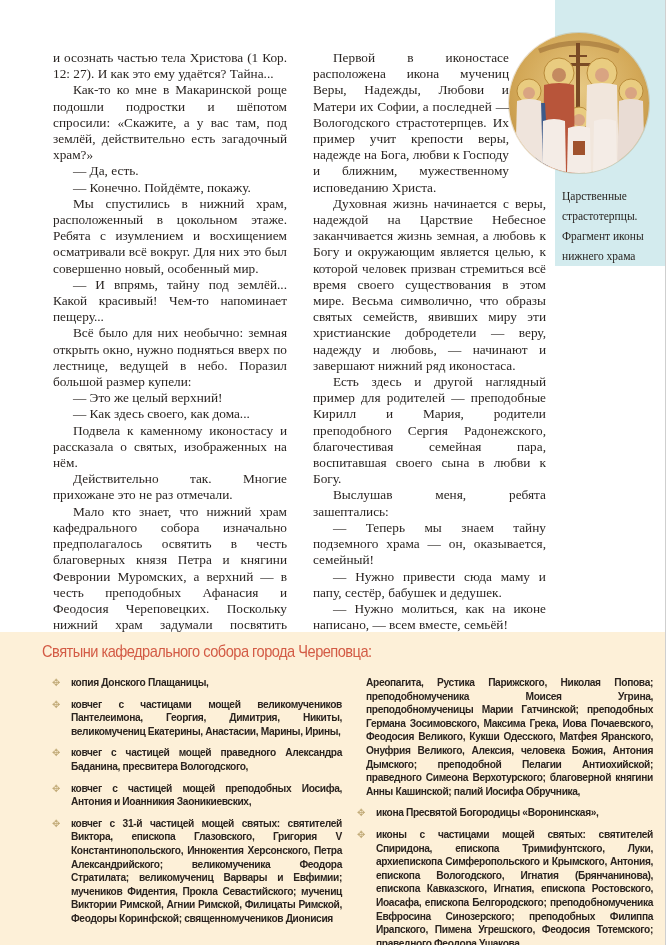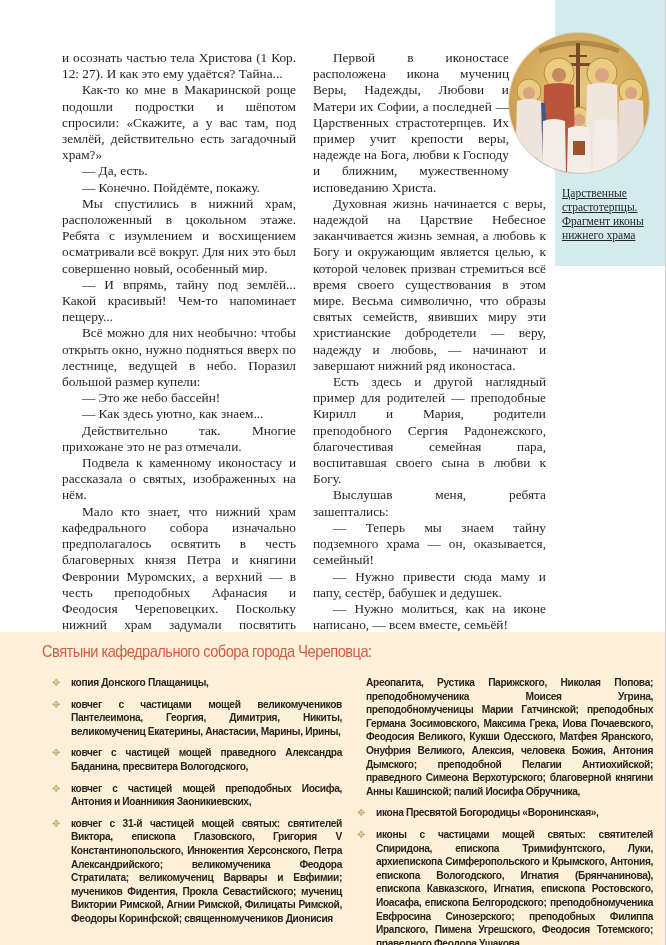--- a/index.html
+++ b/index.html
@@ -17,29 +17,29 @@
     background: #d3ebee;
   }
   .icon-circle {
     position: absolute; left: 509px; top: 33px; width: 140px; height: 140px; border-radius: 50%;
     overflow: hidden;
     background: radial-gradient(circle at 50% 40%, #e7c985 0%, #d3a857 55%, #b3843a 100%);
     box-shadow: 0 0 0 1px rgba(160,120,50,0.25);
   }
   .caption {
     position: absolute; left: 562px; top: 186px; width: 100px;
-    font-size: 11.5px; line-height: 14px; color: #2a2522; text-decoration: underline;
+    font-size: 11.5px; line-height: 20px; color: #2a2522;
   }
 
   
   .col {
     position: absolute; top: 50px; font-size: 13.3px; line-height: 16.2px;
     text-align: justify; hyphens: manual;
   }
-  .col-1 { left: 62px; width: 234px; }
+  .col-1 { left: 53px; width: 234px; }
   .col-2 { left: 313px; width: 186px; }
   .col-2 .wide { margin-right: -63px; }
   .col p { margin: 0; text-indent: 20px; }
   .col p.noindent { text-indent: 0; }
 
   
   .relics-box {
     position: absolute; left: 0; top: 632px; width: 665px; height: 319px;
     background: #fdf0d8;
   }
@@ -107,30 +107,30 @@
 </div>
 <div class="caption">Царственные страстотерпцы. Фрагмент иконы нижнего храма</div>
 
 <div class="col col-1">
   <p class="noindent">и осознать частью тела Христова (1 Кор. 12: 27). И как это ему удаётся? Тайна...</p>
   <p>Как-то ко мне в Макаринской роще подошли подростки и шёпотом спросили: «Скажите, а у вас там, под землёй, действительно есть загадочный храм?»</p>
   <p>— Да, есть.</p>
   <p>— Конечно. Пойдёмте, покажу.</p>
   <p>Мы спустились в нижний храм, расположенный в цокольном этаже. Ребята с изумлением и восхищением осматривали всё вокруг. Для них это был совершенно новый, особенный мир.</p>
   <p>— И впрямь, тайну под землёй... Какой красивый! Чем-то напоминает пещеру...</p>
-  <p>Всё можно для них необычно: чтобы открыть окно, нужно подняться вверх по лестнице, ведущей в небо. Поразил большой размер купели:</p>
-  <p>— Это же небо бассейн!</p>
-  <p>— Как здесь уютно, как знаем...</p>
+  <p>Всё было для них необычно: земная открыть окно, нужно подняться вверх по лестнице, ведущей в небо. Поразил большой размер купели:</p>
+  <p>— Это же целый верхний!</p>
+  <p>— Как здесь своего, как дома...</p>
+  <p>Подвела к каменному иконостасу и рассказала о святых, изображенных на нём.</p>
   <p>Действительно так. Многие прихожане это не раз отмечали.</p>
-  <p>Подвела к каменному иконостасу и рассказала о святых, изображенных на нём.</p>
   <p>Мало кто знает, что нижний храм кафедрального собора изначально предполагалось освятить в честь благоверных князя Петра и княгини Февронии Муромских, а верхний — в честь преподобных Афанасия и Феодосия Череповецких. Поскольку нижний храм задумали посвятить небесным покровителям семьи, на иконах в иконостасе разместили изображения семей и семейных пар,</p>
 </div>
 
 <div class="col col-2">
-  <p style="margin-right:-10px;">Первой в иконостасе расположена икона мучениц Веры, Надежды, Любови и Матери их Софии, а последней — Царственных страстотерпцев. Их пример учит крепости веры, надежде на Бога, любви к Господу и ближним, мужественному исповеданию Христа.</p>
+  <p style="margin-right:-10px;">Первой в иконостасе расположена икона мучениц Веры, Надежды, Любови и Матери их Софии, а последней — Вологодского страстотерпцев. Их пример учит крепости веры, надежде на Бога, любви к Господу и ближним, мужественному исповеданию Христа.</p>
   <p class="wide" style="margin-right:-47px;">Духовная жизнь начинается с веры, надеждой на Царствие Небесное заканчивается жизнь земная, а любовь к Богу и окружающим является целью, к которой человек призван стремиться всё время своего существования в этом мире. Весьма символично, что образы святых семейств, явивших миру эти христианские добродетели — веру, надежду и любовь, — начинают и завершают нижний ряд иконостаса.</p>
   <p class="wide" style="margin-right:-47px;">Есть здесь и другой наглядный пример для родителей — преподобные Кирилл и Мария, родители преподобного Сергия Радонежского, благочестивая семейная пара, воспитавшая своего сына в любви к Богу.</p>
   <p style="margin-right:-47px;">Выслушав меня, ребята зашептались:</p>
   <p style="margin-right:-47px;">— Теперь мы знаем тайну подземного храма — он, оказывается, семейный!</p>
   <p style="margin-right:-47px;">— Нужно привести сюда маму и папу, сестёр, бабушек и дедушек.</p>
   <p style="margin-right:-47px;">— Нужно молиться, как на иконе написано, — всем вместе, семьёй!</p>
 </div>
 
 <div class="relics-box">
   <div class="relics-title">Святыни кафедрального собора города Череповца:</div>

